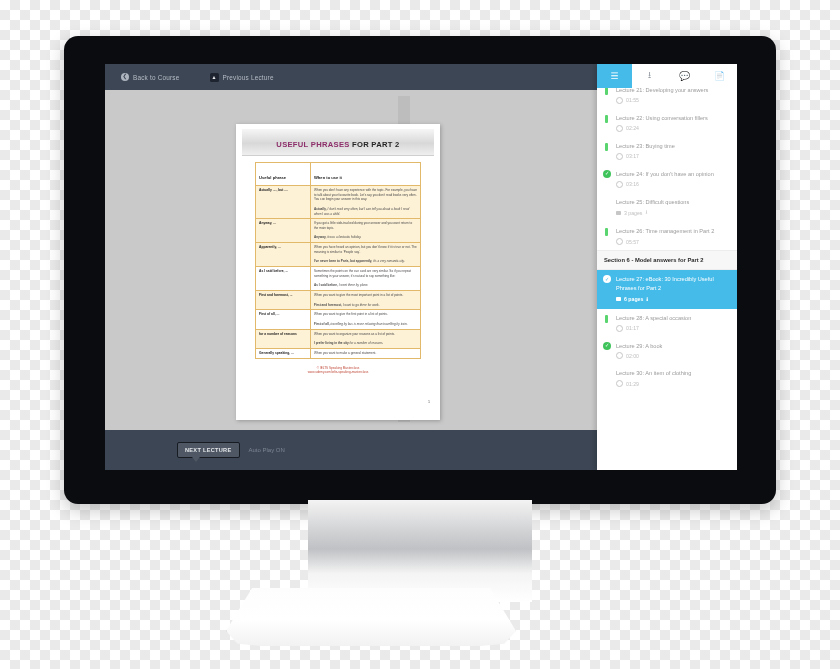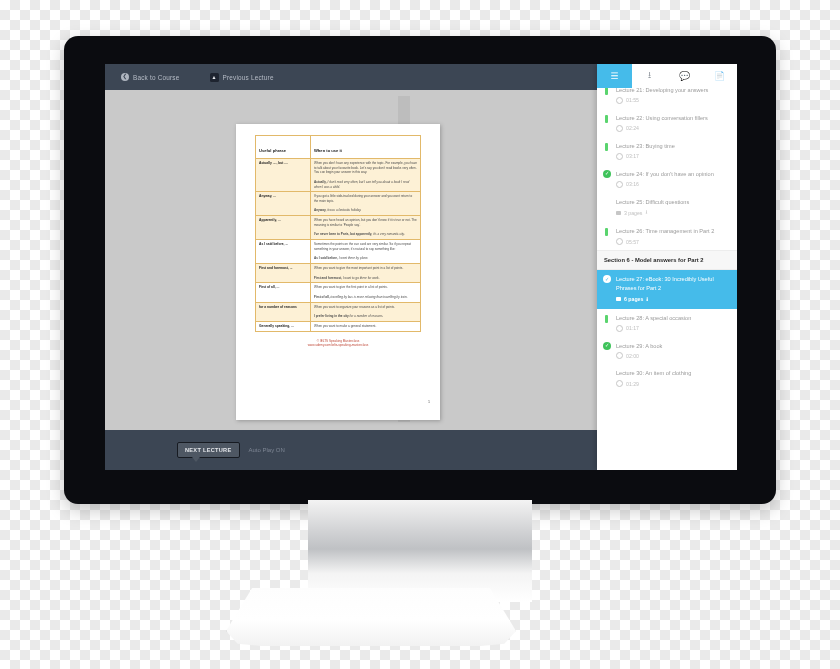--- a/index.html
+++ b/index.html
@@ -136,20 +136,23 @@
         <span class="tb-ico">⚑</span>
         <span class="tb-ico">›</span>
       </div>
     </div>
 
     <div id="viewer">
       <div id="page-shadow"></div>
 
       <div id="doc">
         <div id="doc-inner">
+          <div id="doc-title">
+            <span class="t-pink">USEFUL PHRASES</span><span class="t-dark"> FOR PART 2</span>
+          </div>
 
           <table id="phrase-table">
             <tbody>
                 <tr class="hdr">
               <td class="col-a"><span class="h">Useful phrase</span></td>
               <td><span class="h">When to use it</span></td>
             </tr>
             <tr class="row-shade">
               <td class="col-a">
                     <div class="ph">Actually ...., but ....</div>

